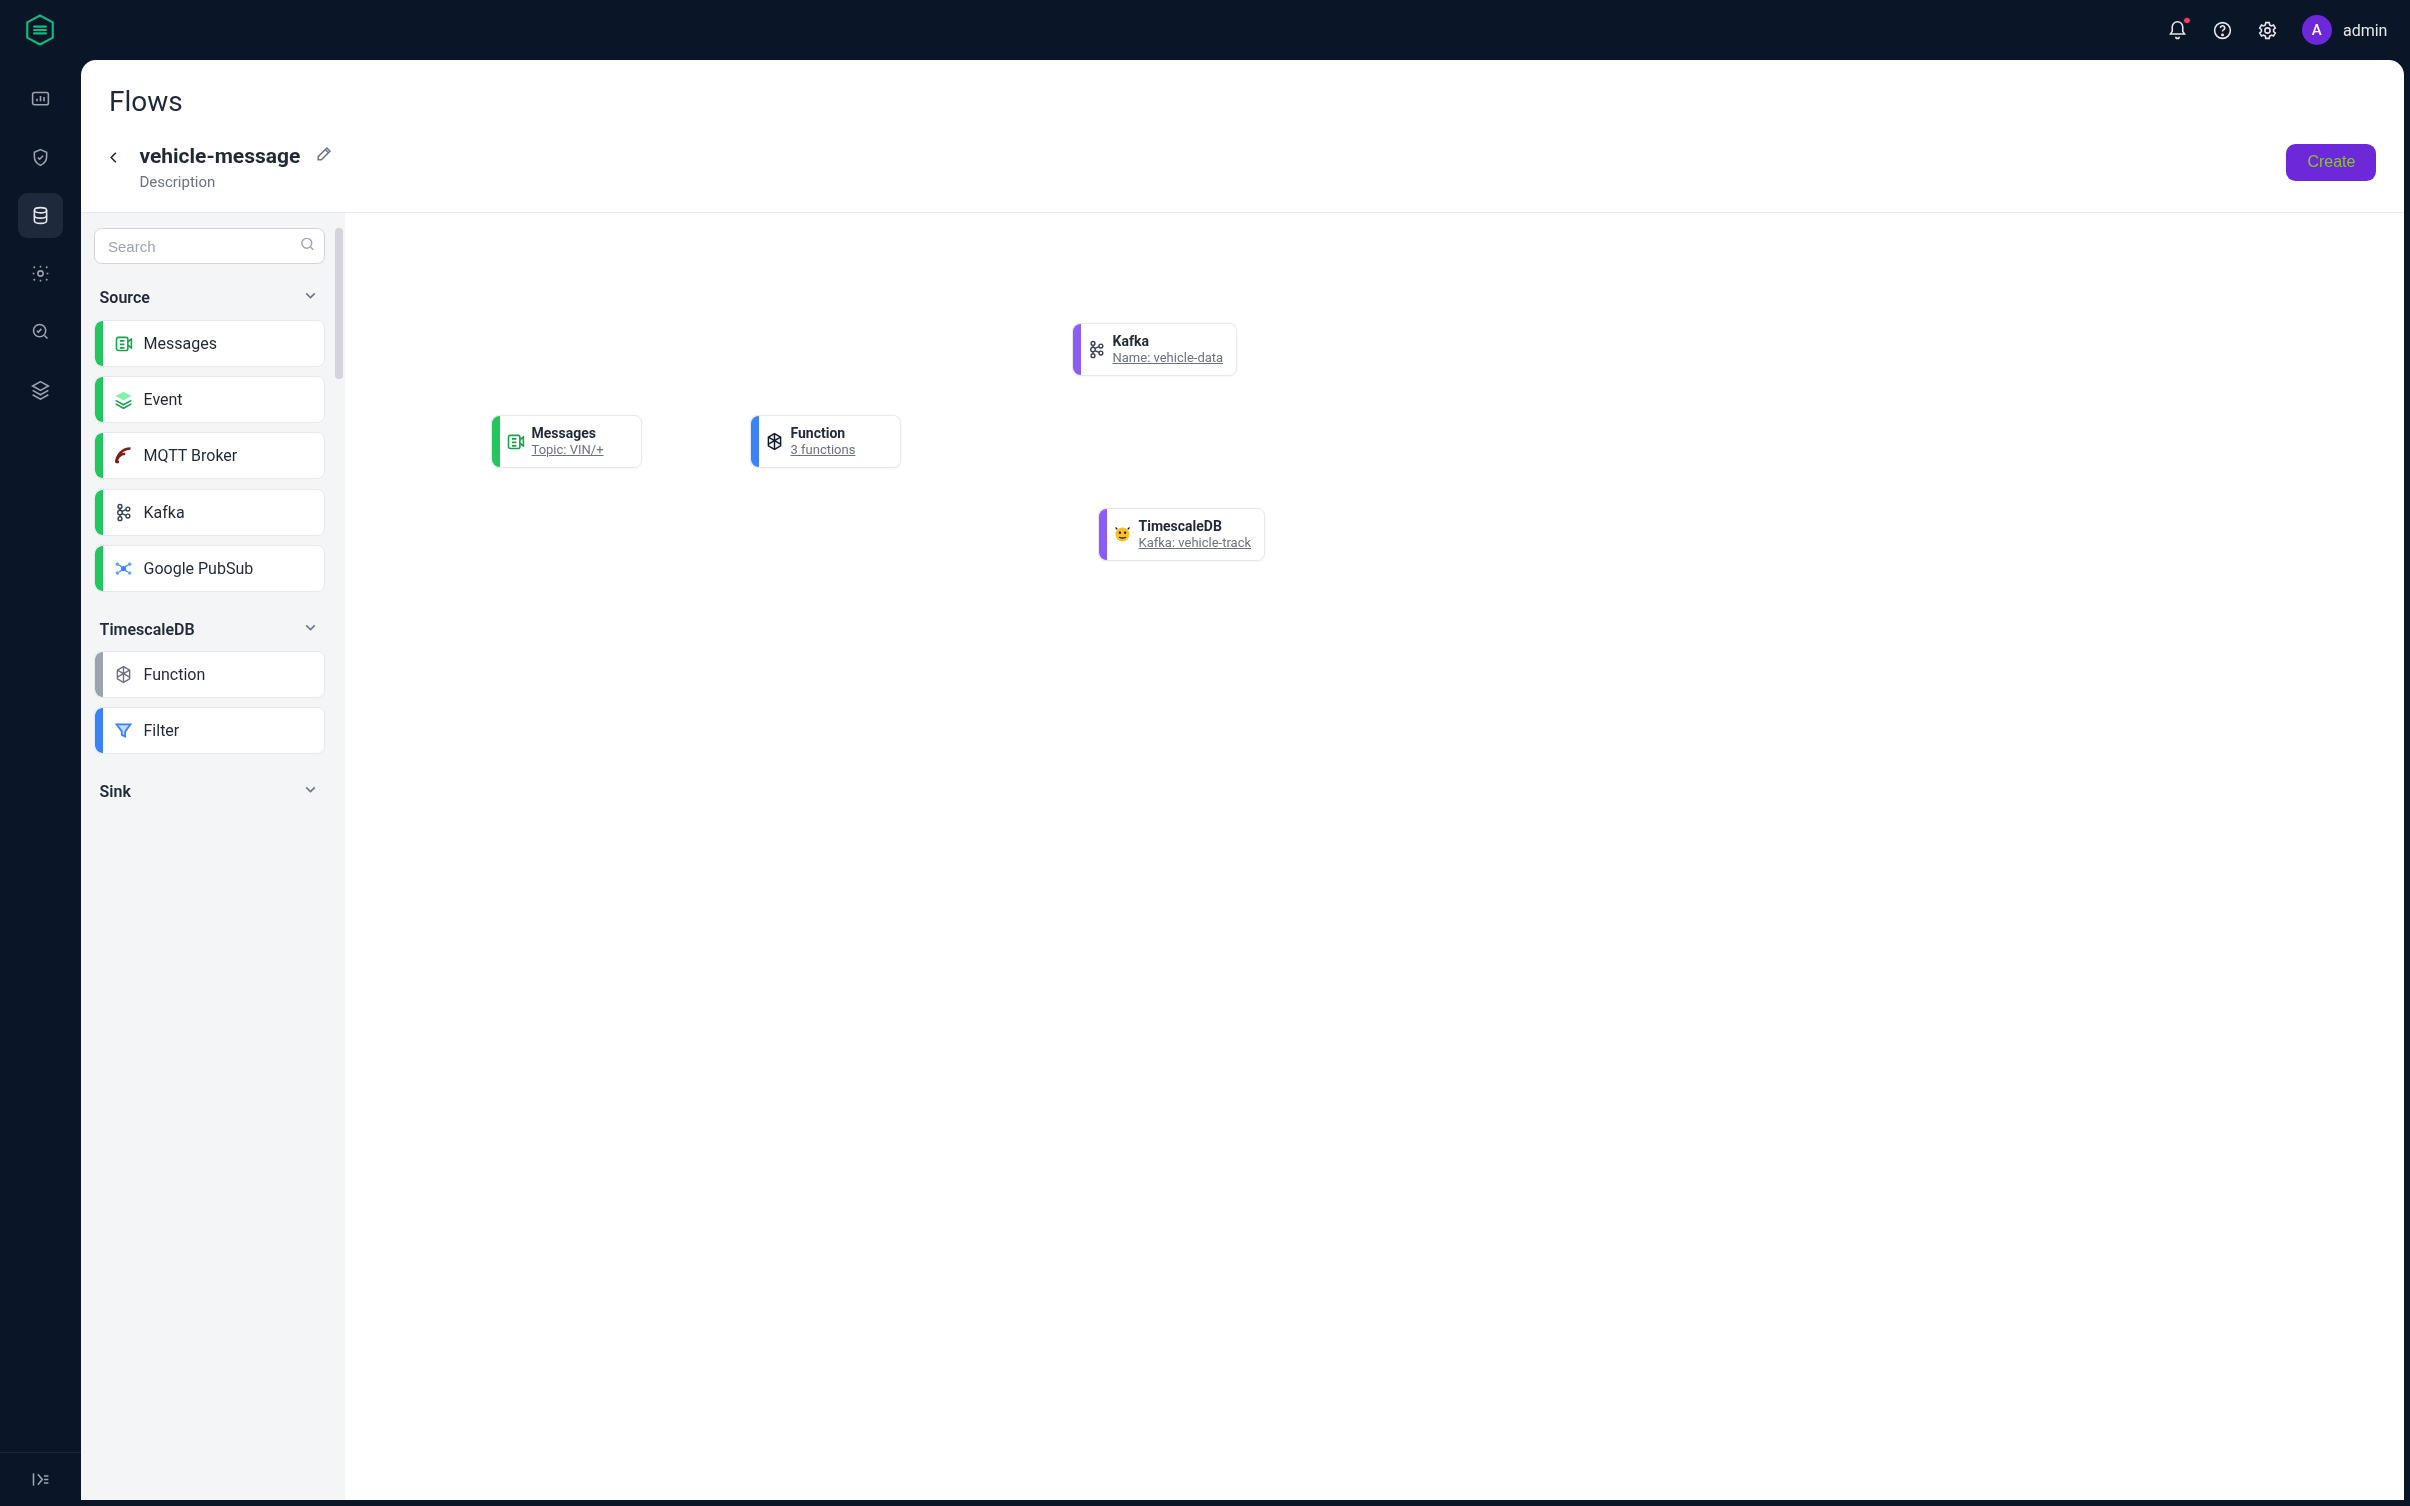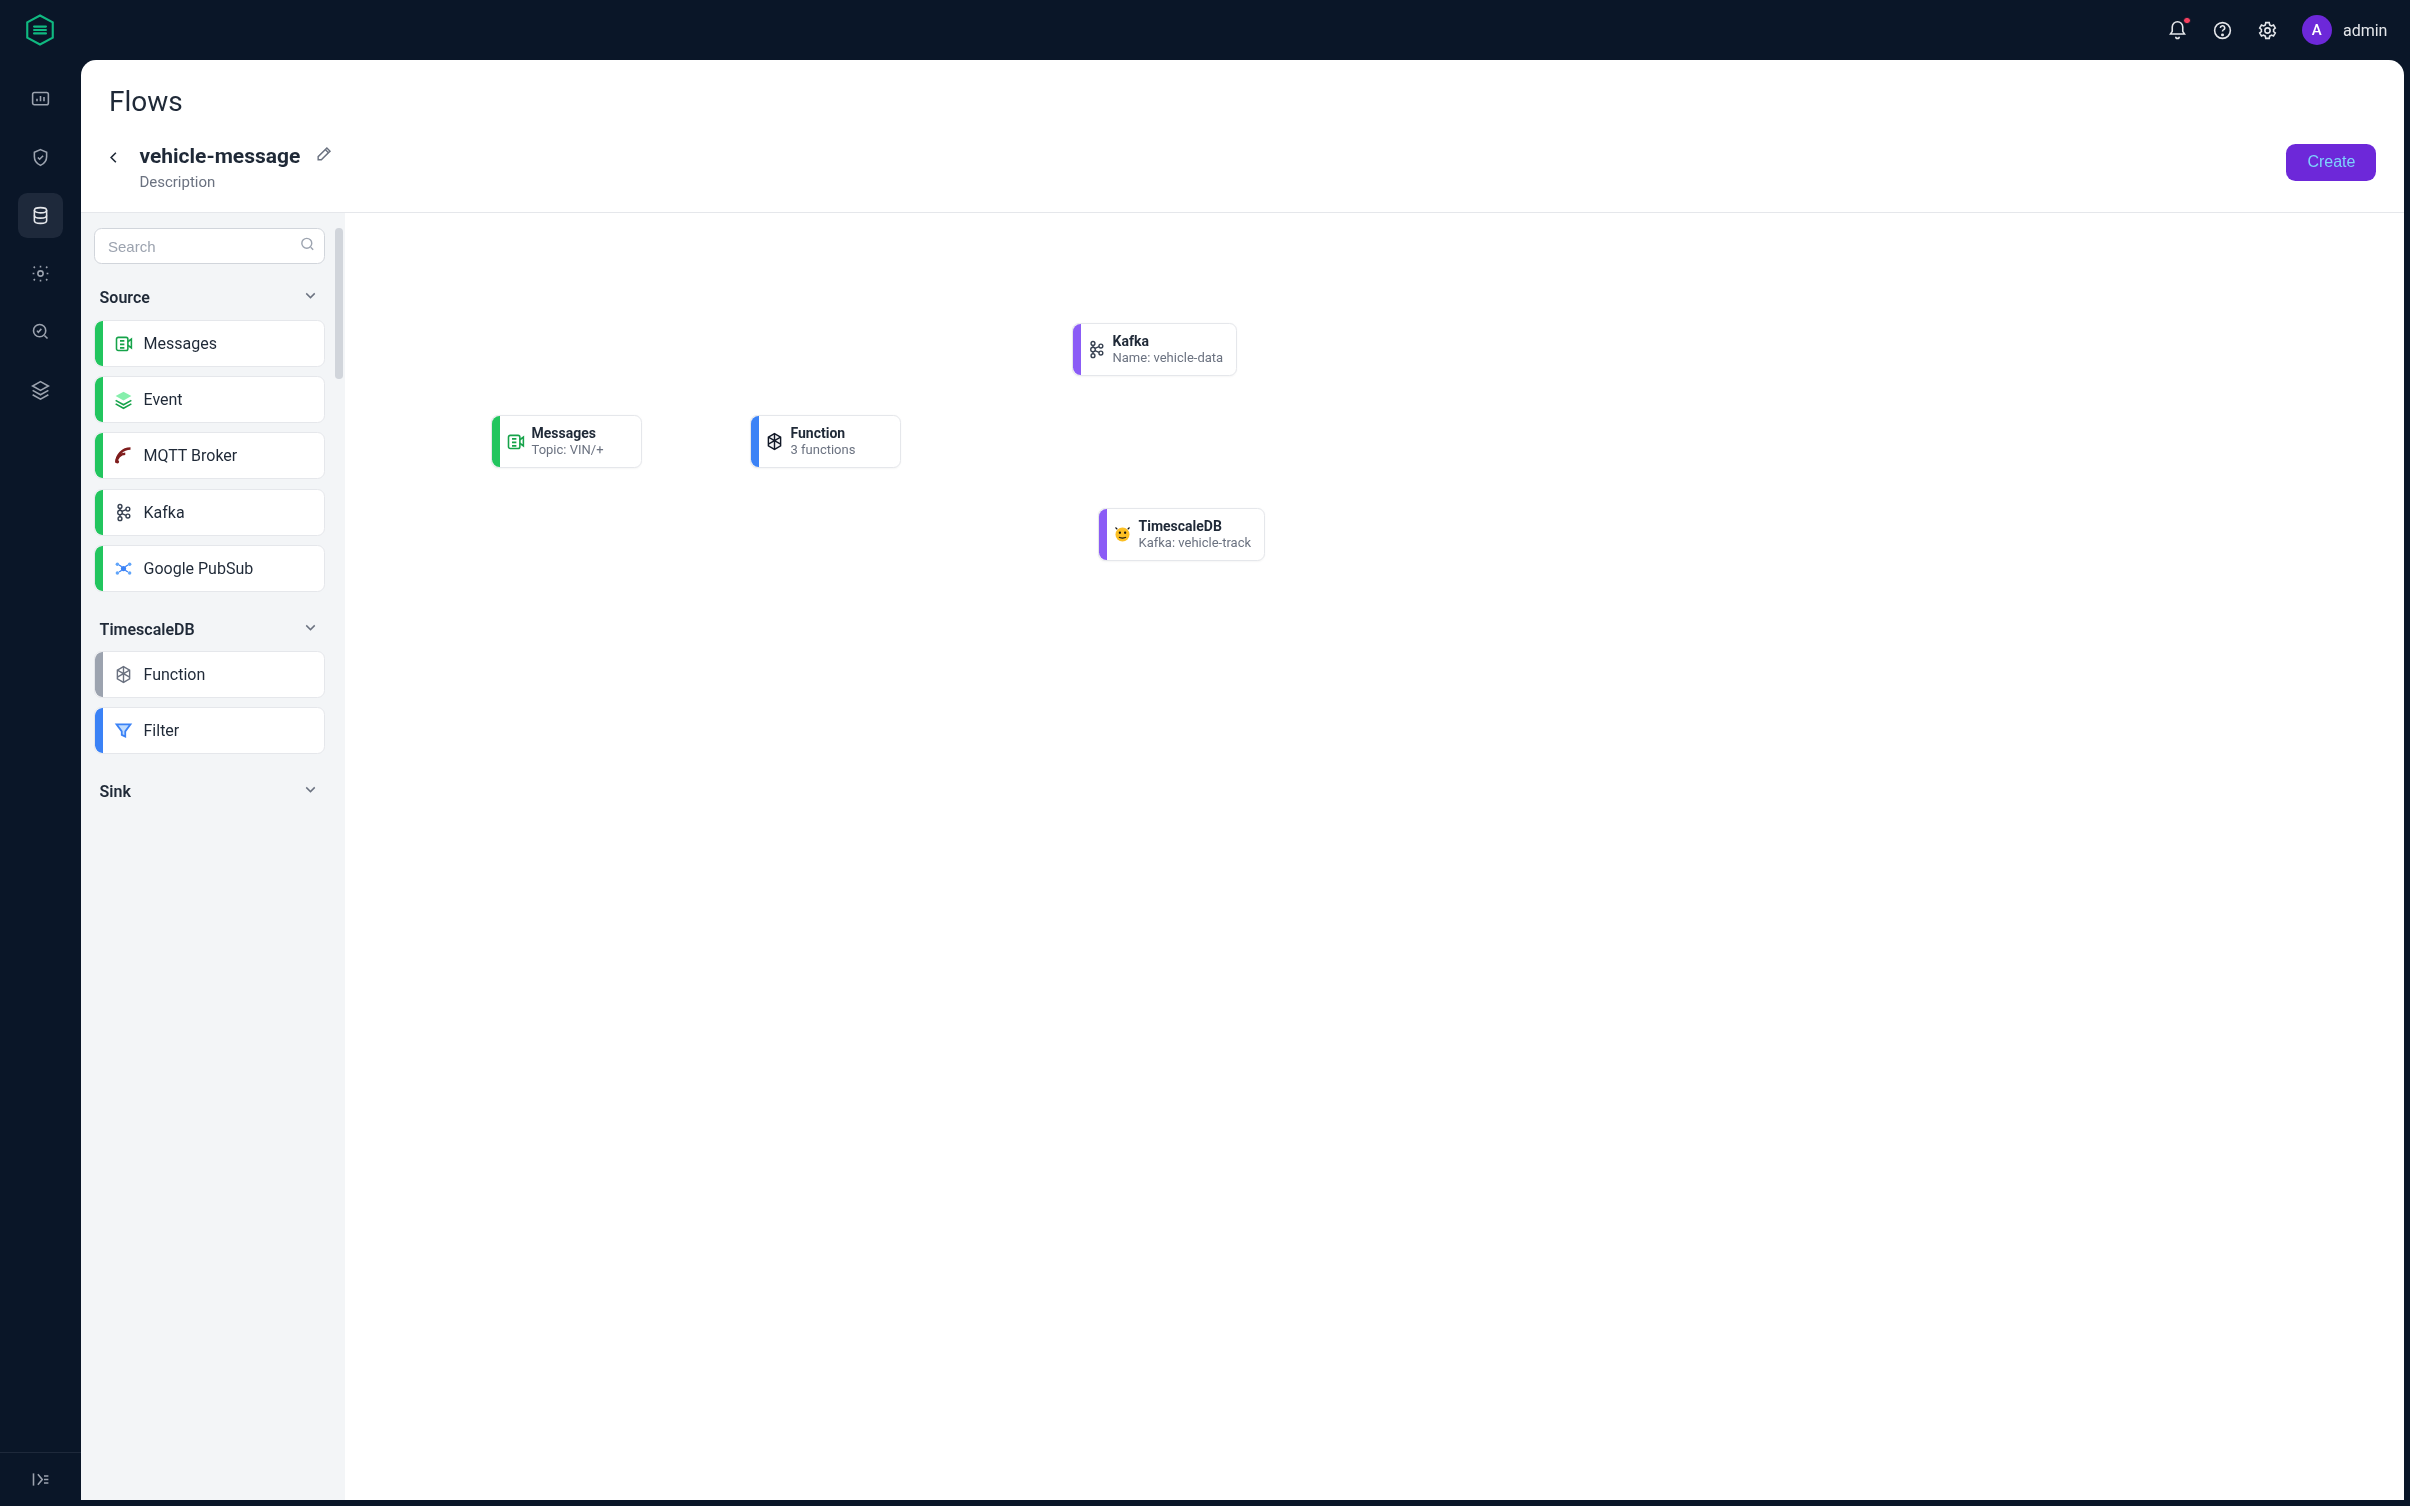--- a/index.html
+++ b/index.html
@@ -31,21 +31,21 @@
   .page-title { font-size: 28px; font-weight: 400; color: #1f2937; }
 
   .flow-head { display: flex; align-items: flex-start; justify-content: space-between; padding: 17px 28px 21px 15px; border-bottom: 0.9px solid #e5e7eb; }
   .flow-head-left { display: flex; align-items: flex-start; gap: 5.6px; }
   .back-btn { width: 34px; height: 34px; border-radius: 5.6px; display: flex; align-items: center; justify-content: center; color: #1f2937; cursor: pointer; margin-top: -3.8px;}
   .flow-titles { display: flex; flex-direction: column; gap: 5.6px; padding-left: 3.8px;}
   .flow-name-row { display: flex; align-items: center; gap: 15px; }
   .flow-name { font-size: 21px; font-weight: 700; color: #1f2937; }
   .edit-btn { color: #6b7280; cursor: pointer; }
   .flow-desc { font-size: 15px; color: #6b7280; }
-  .create-btn { background: #6d28d9; color: #7dd3fc; border: none; border-radius: 9.4px; padding: 9.4px 21px; font-size: 16px; font-weight: 500; cursor: pointer; }
+  .create-btn { background: #6d28d9; color: #84cc16; border: none; border-radius: 9.4px; padding: 9.4px 21px; font-size: 16px; font-weight: 500; cursor: pointer; }
 
   
   .body { flex: 1; display: flex; min-height: 0; }
 
   
   .palette-wrap { width: 264px; background: #f3f5f7; display: flex; flex-direction: column; border-right: 7.5px solid #e5e7eb00; position: relative; }
   .palette-scroll { position: absolute; top: 15px; right: -4.7px; bottom: 0; width: 7.5px; }
   .palette-scroll .thumb { position: absolute; top: 0; left: 0; width: 7.5px; height: 151px; background: #d1d5db; border-radius: 3.8px; }
 
   .palette { flex: 1; padding: 15px 13px; overflow: hidden; }
@@ -70,21 +70,21 @@
   
   .canvas { flex: 1; position: relative; background: #fff; }
   .node { position: absolute; display: flex; align-items: stretch; height: 53px; background: #fff; border: 0.9px solid #e5e7eb; border-radius: 7.5px; box-shadow: 0 0.9px 1.9px rgba(0,0,0,0.04); cursor: pointer; min-width: 151px; }
   .node .nstripe { width: 7.5px; border-radius: 7.5px 0 0 7.5px; flex-shrink: 0;}
   .nstripe.green  { background: #22c55e; }
   .nstripe.blue   { background: #3b82f6; }
   .nstripe.purple { background: #8b5cf6; }
   .node .nicon { width: 32px; display: flex; align-items: center; justify-content: center; flex-shrink: 0;}
   .node .nbody { display: flex; flex-direction: column; justify-content: center; padding: 0 13px 0 0; }
   .ntitle { font-size: 14px; font-weight: 700; color: #1f2937; line-height: 1.2; }
-  .nsub { font-size: 13px; color: #6b7280; line-height: 1.3; }
+  .nsub { font-size: 13px; color: #6b7280; line-height: 1.3; text-decoration: underline; }
 
   .edges { position: absolute; inset: 0; pointer-events: none; }
   .edges path { stroke: #cbd5e1; stroke-width: 1.5; fill: none; }
 
   
   .ico { width: 21px; height: 21px; }
 </style>
 </head>
 <body>
 

